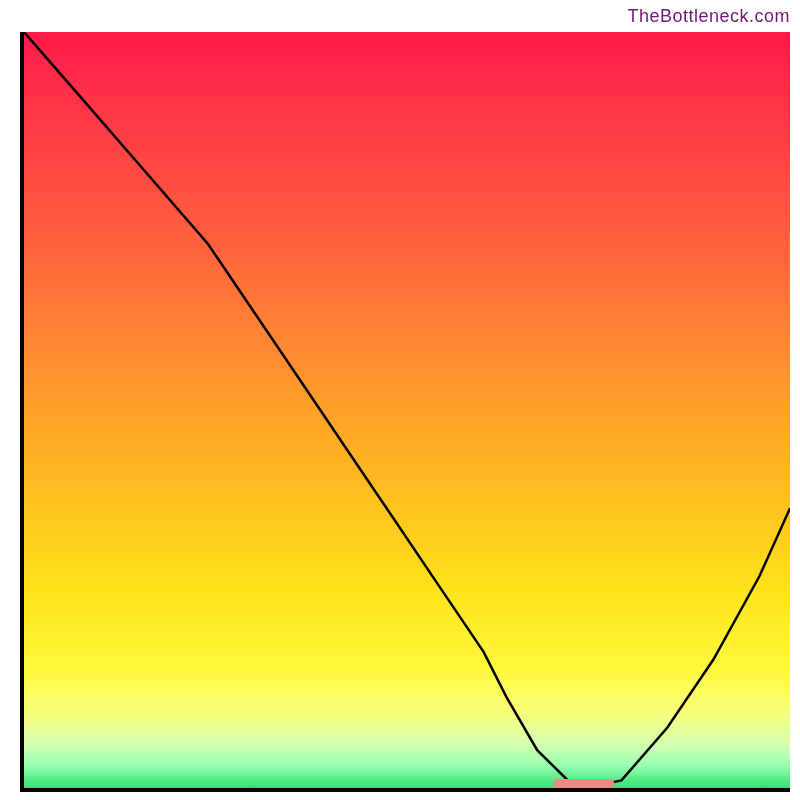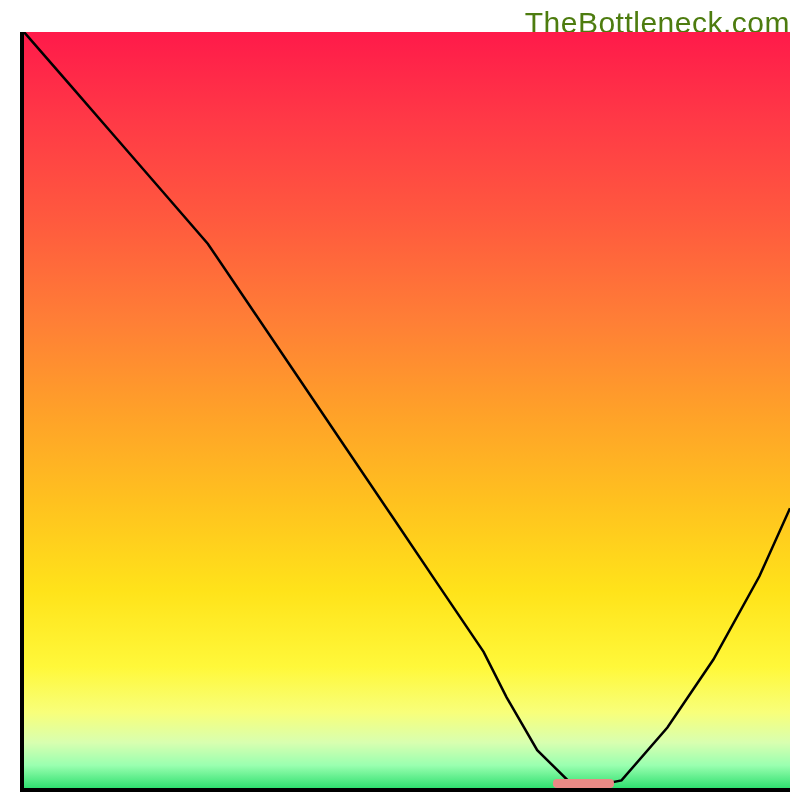--- a/index.html
+++ b/index.html
@@ -13,22 +13,22 @@
   .outer-frame {
     position: relative;
     width: 800px;
     height: 800px;
     background: #ffffff;
   }
   .watermark {
     position: absolute;
     top: 6px;
     right: 10px;
-    color: #4d7c0f;
-    font-size: 30px;
+    color: #701a75;
+    font-size: 18px;
     font-weight: 500;
     letter-spacing: 0.5px;
   }
   .chart-wrap {
     position: absolute;
     left: 20px;
     top: 32px;
     width: 770px;
     height: 760px;
   }

